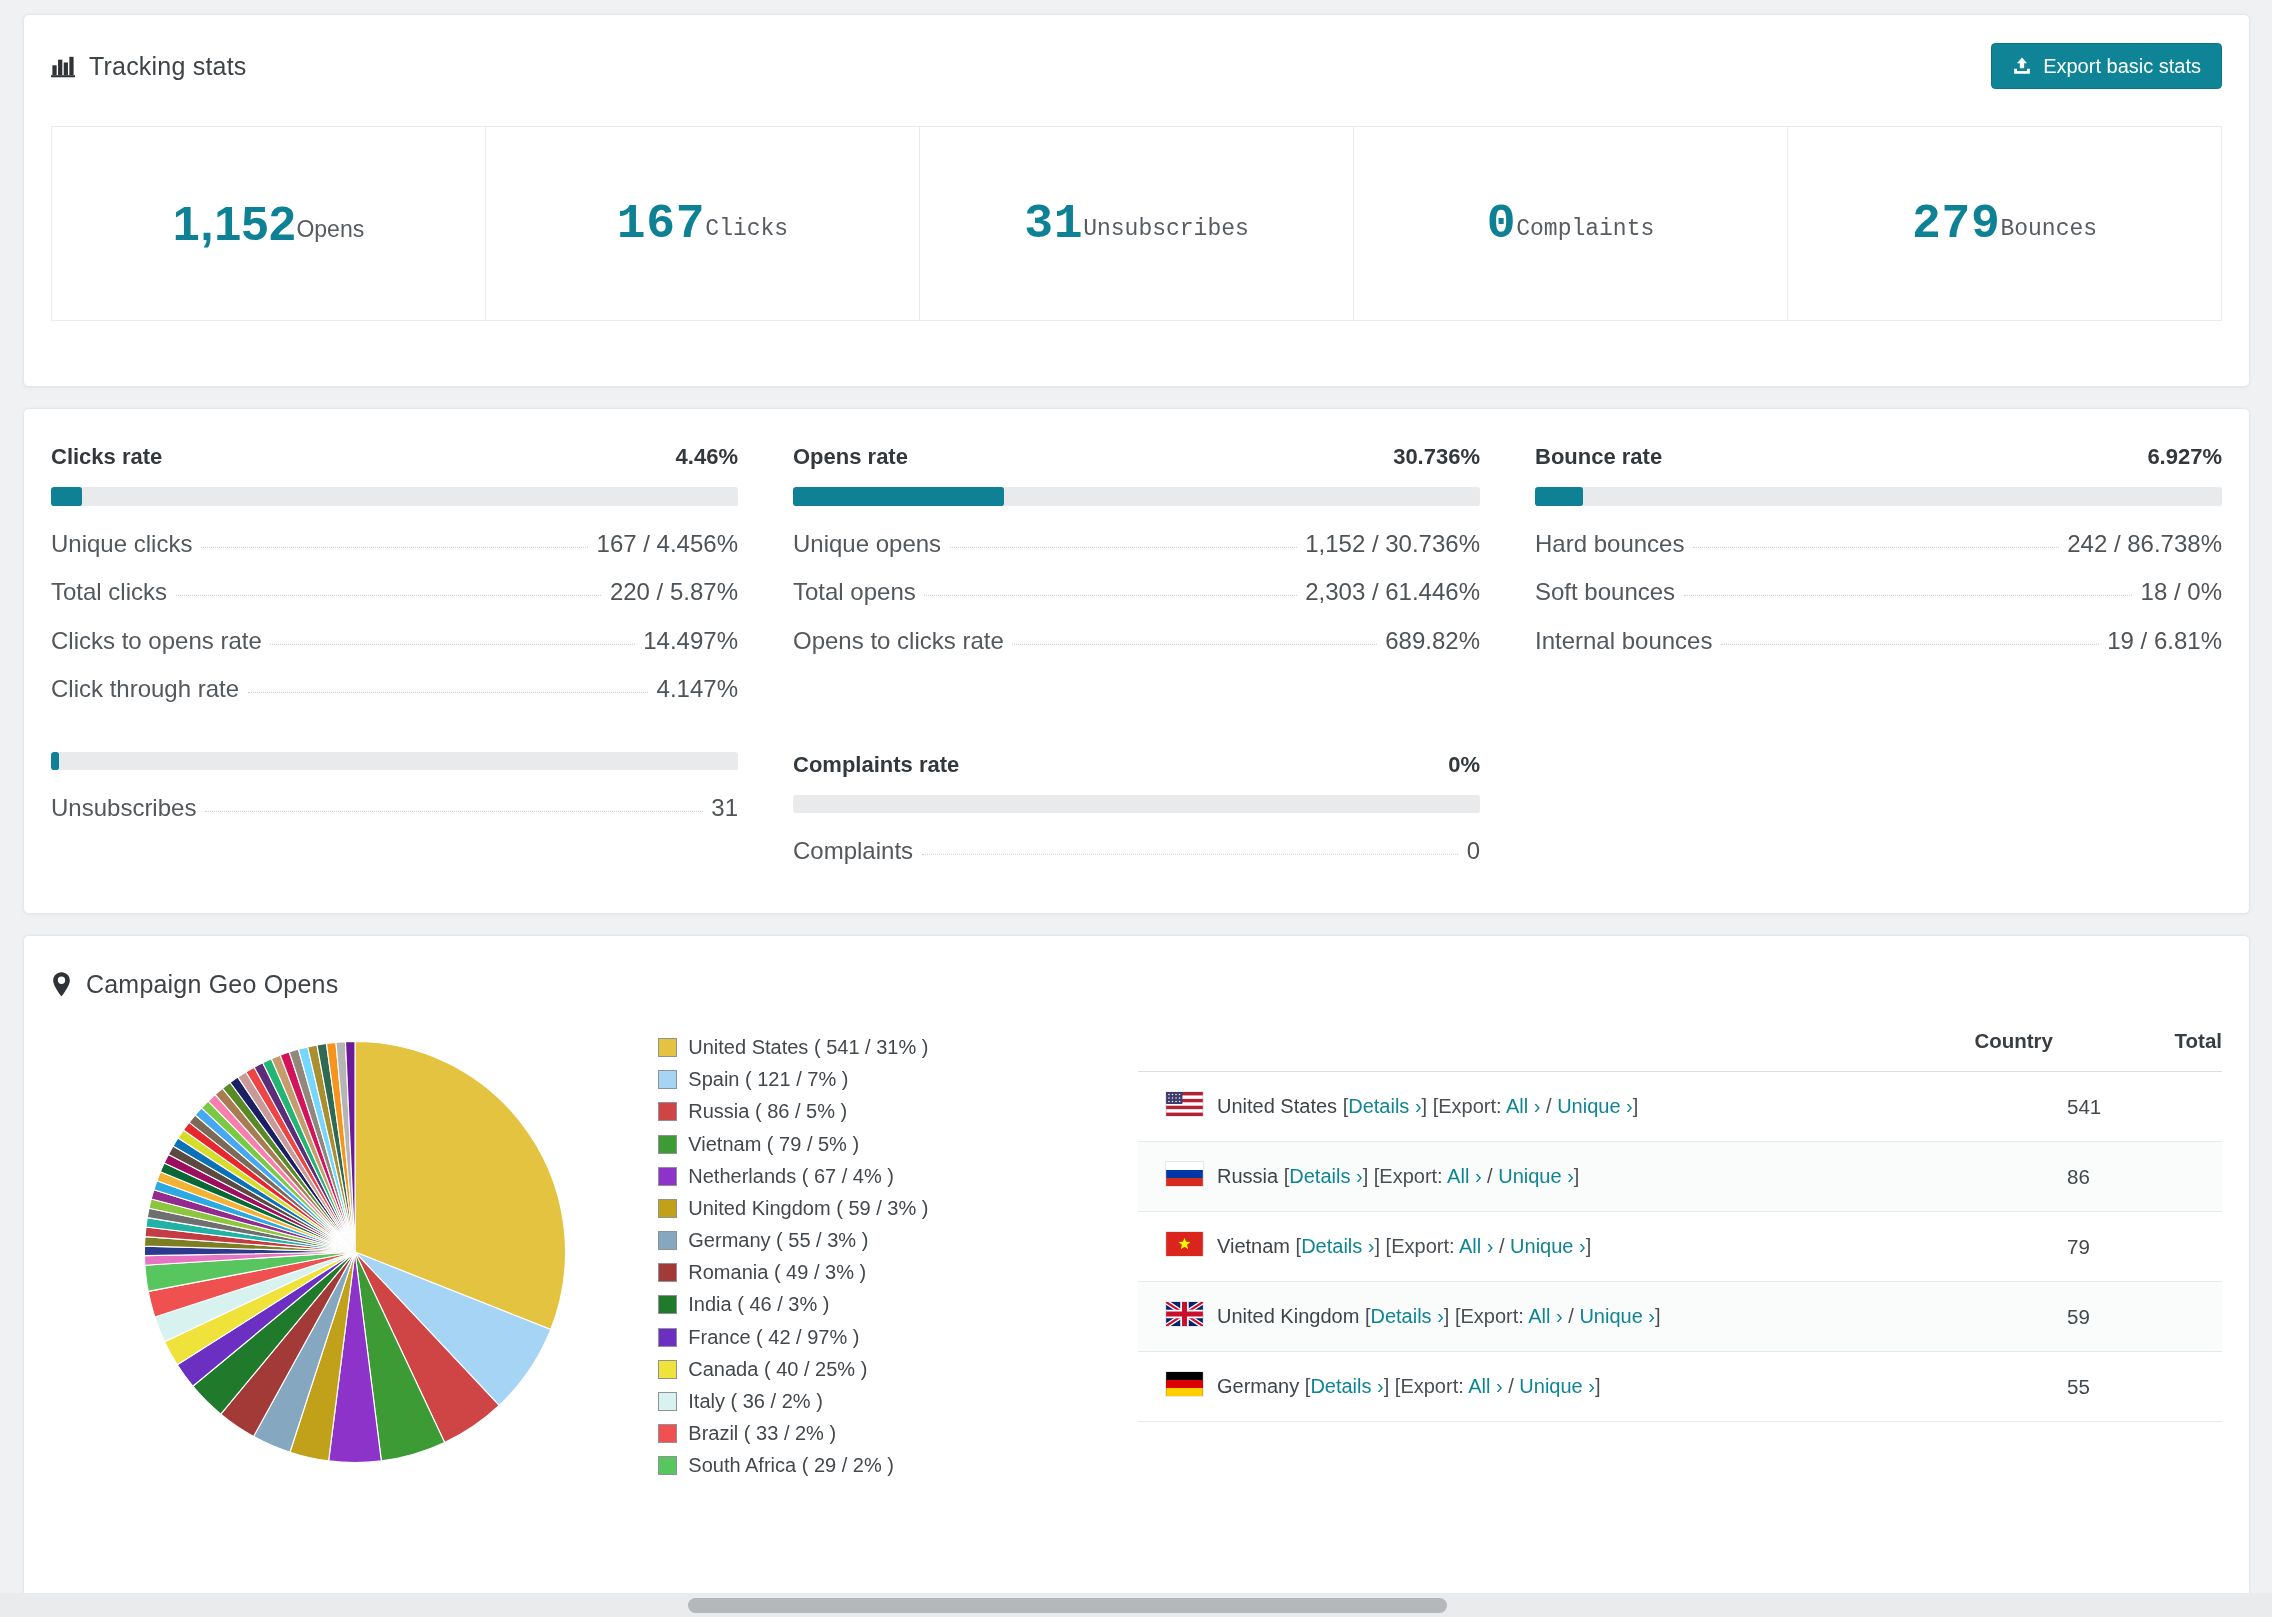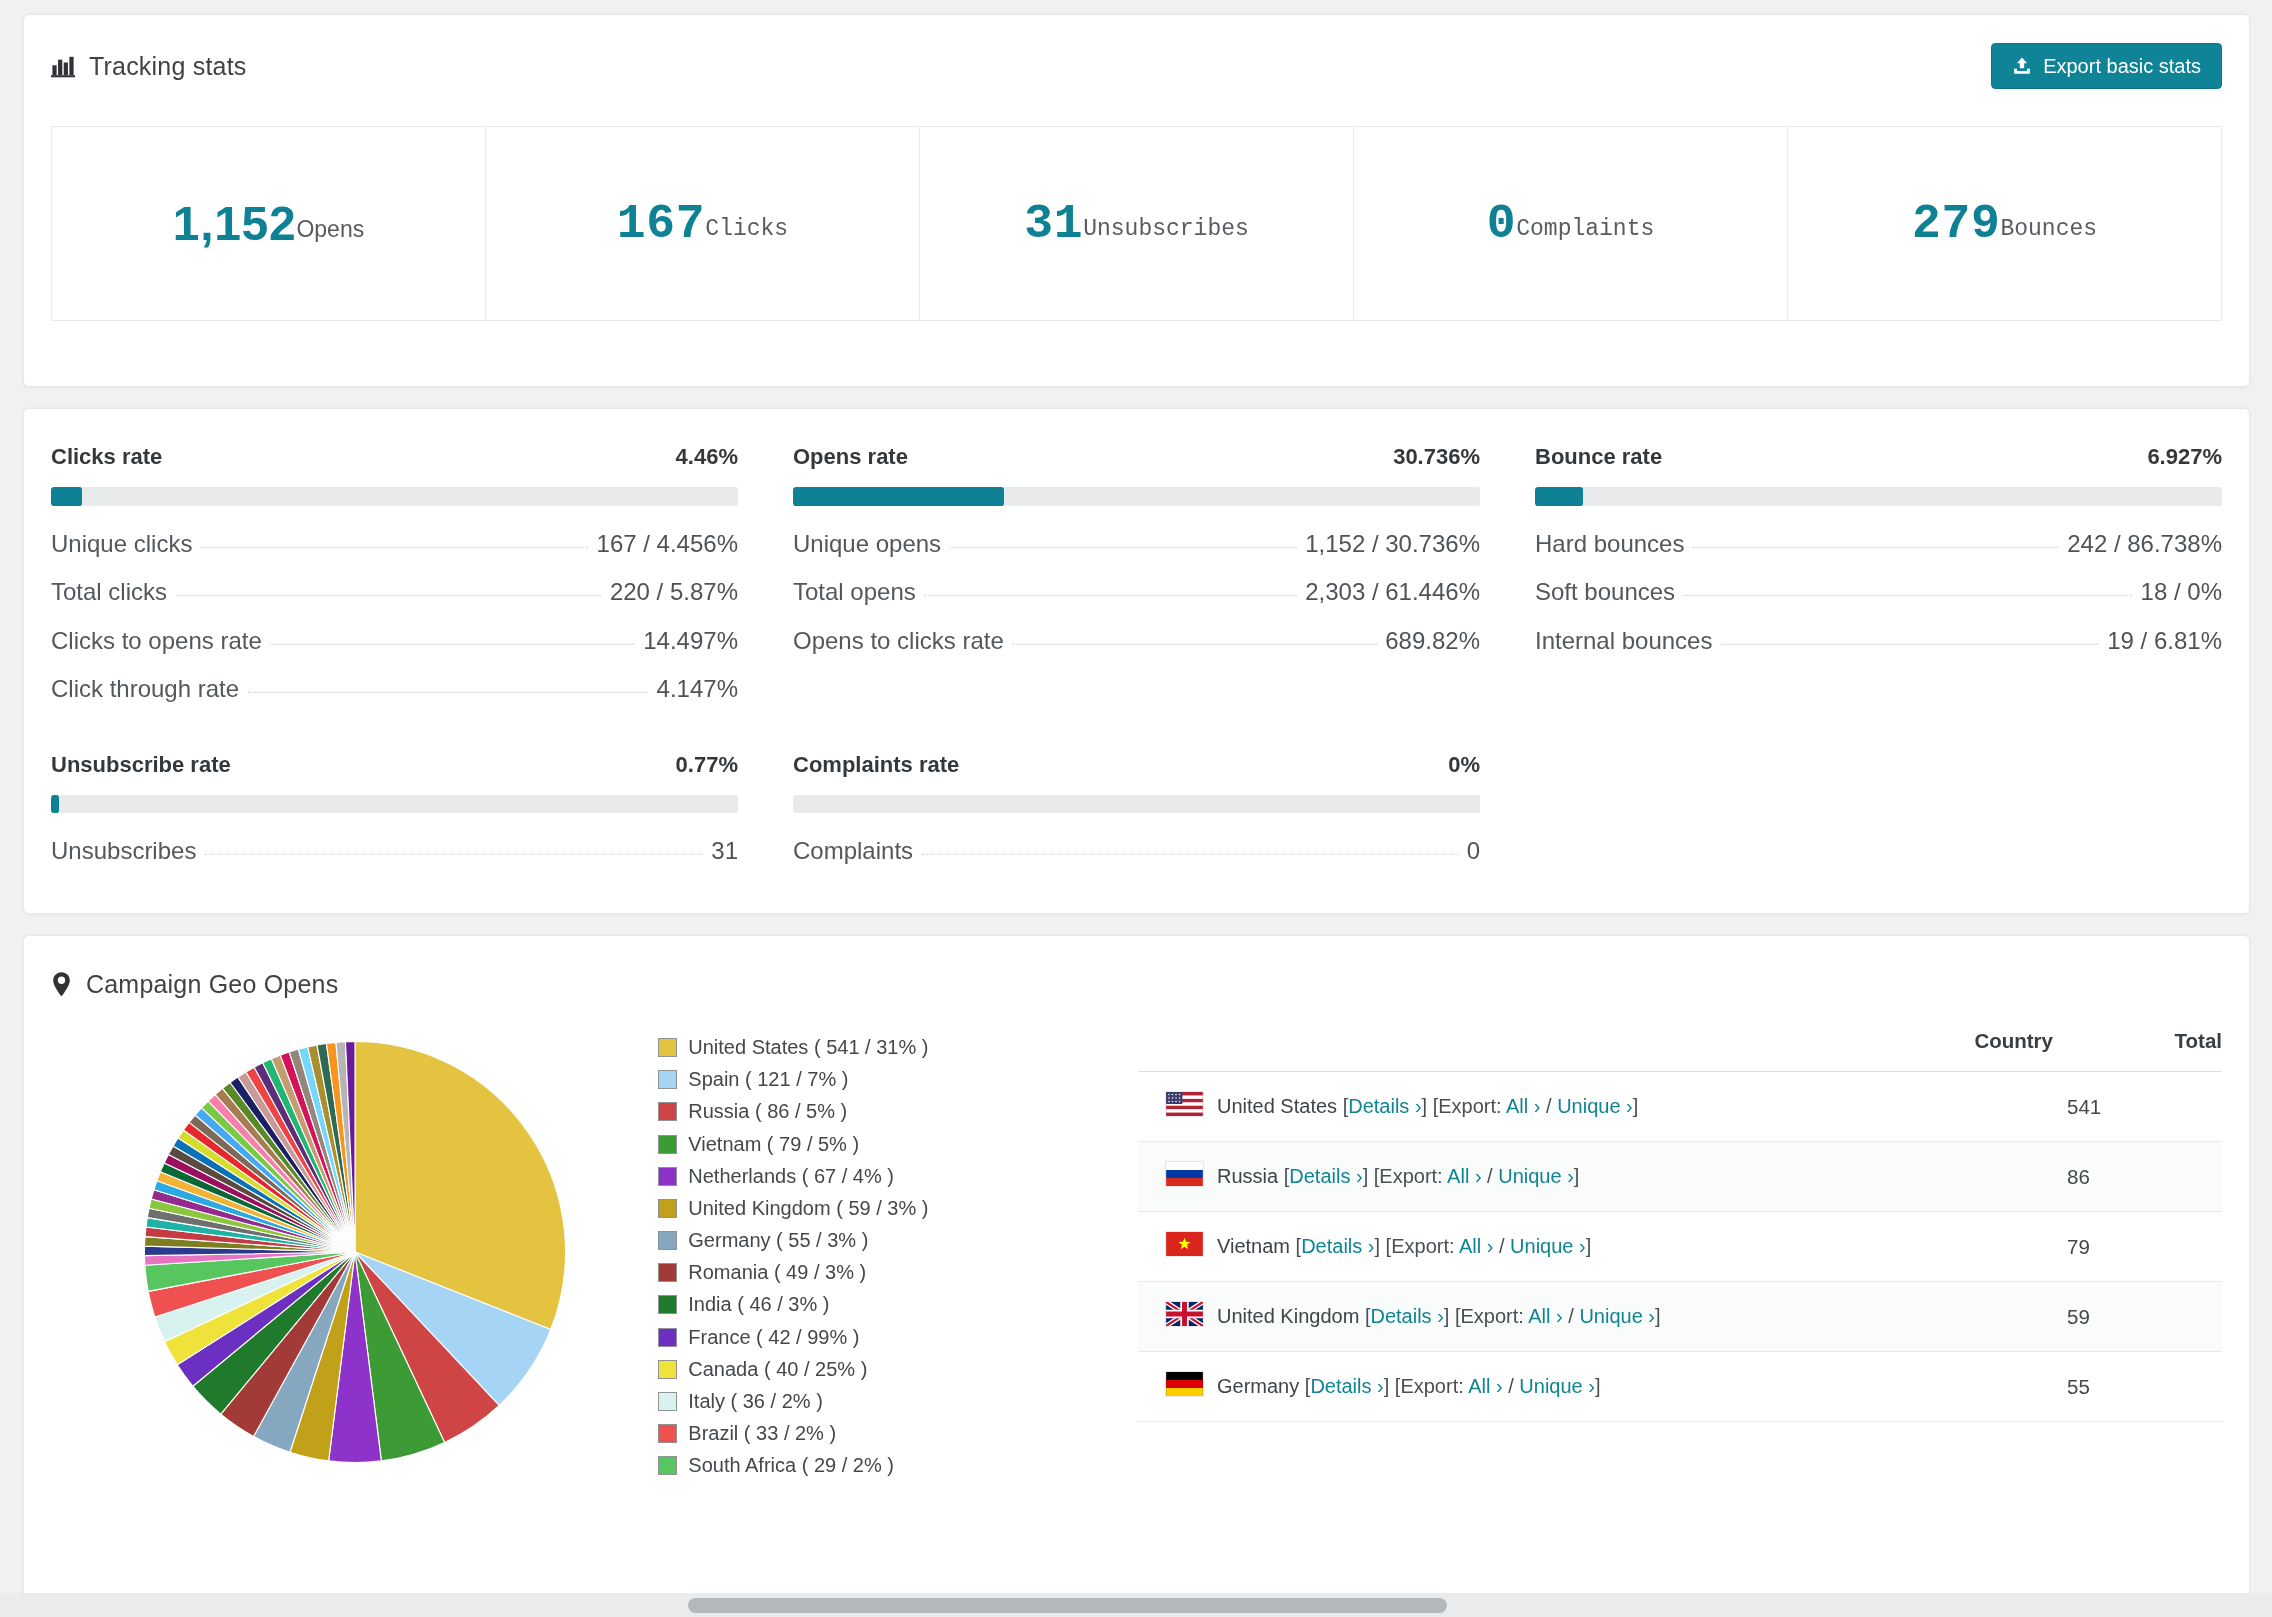--- a/index.html
+++ b/index.html
@@ -215,24 +215,20 @@
             <span class="row-value">18 / 0%</span>
           </div>
           <div class="rate-row">
             <span class="row-label">Internal bounces</span>
             <span class="leader"></span>
             <span class="row-value">19 / 6.81%</span>
           </div>
         </div>
       </div>
       <div class="rate-panel">
-        <div class="rate-head">
-          <div class="rate-title">Unsubscribe rate</div>
-          <div class="rate-value">0.77%</div>
-        </div>
         <div class="bar-track">
           <div class="bar-fill" style="width: 1.2%;"></div>
         </div>
         <div class="rate-rows">
           <div class="rate-row">
             <span class="row-label">Unsubscribes</span>
             <span class="leader"></span>
             <span class="row-value">31</span>
           </div>
         </div>
@@ -350,21 +346,21 @@
         <div class="legend-item">
           <span class="swatch" style="background: rgb(162, 59, 55);"></span>
           <span class="legend-text">Romania ( 49 / 3% )</span>
         </div>
         <div class="legend-item">
           <span class="swatch" style="background: rgb(31, 122, 44);"></span>
           <span class="legend-text">India ( 46 / 3% )</span>
         </div>
         <div class="legend-item">
           <span class="swatch" style="background: rgb(107, 47, 194);"></span>
-          <span class="legend-text">France ( 42 / 99% )</span>
+          <span class="legend-text">France ( 42 / 97% )</span>
         </div>
         <div class="legend-item">
           <span class="swatch" style="background: rgb(239, 226, 59);"></span>
           <span class="legend-text">Canada ( 40 / 25% )</span>
         </div>
         <div class="legend-item">
           <span class="swatch" style="background: rgb(216, 243, 239);"></span>
           <span class="legend-text">Italy ( 36 / 2% )</span>
         </div>
         <div class="legend-item">

